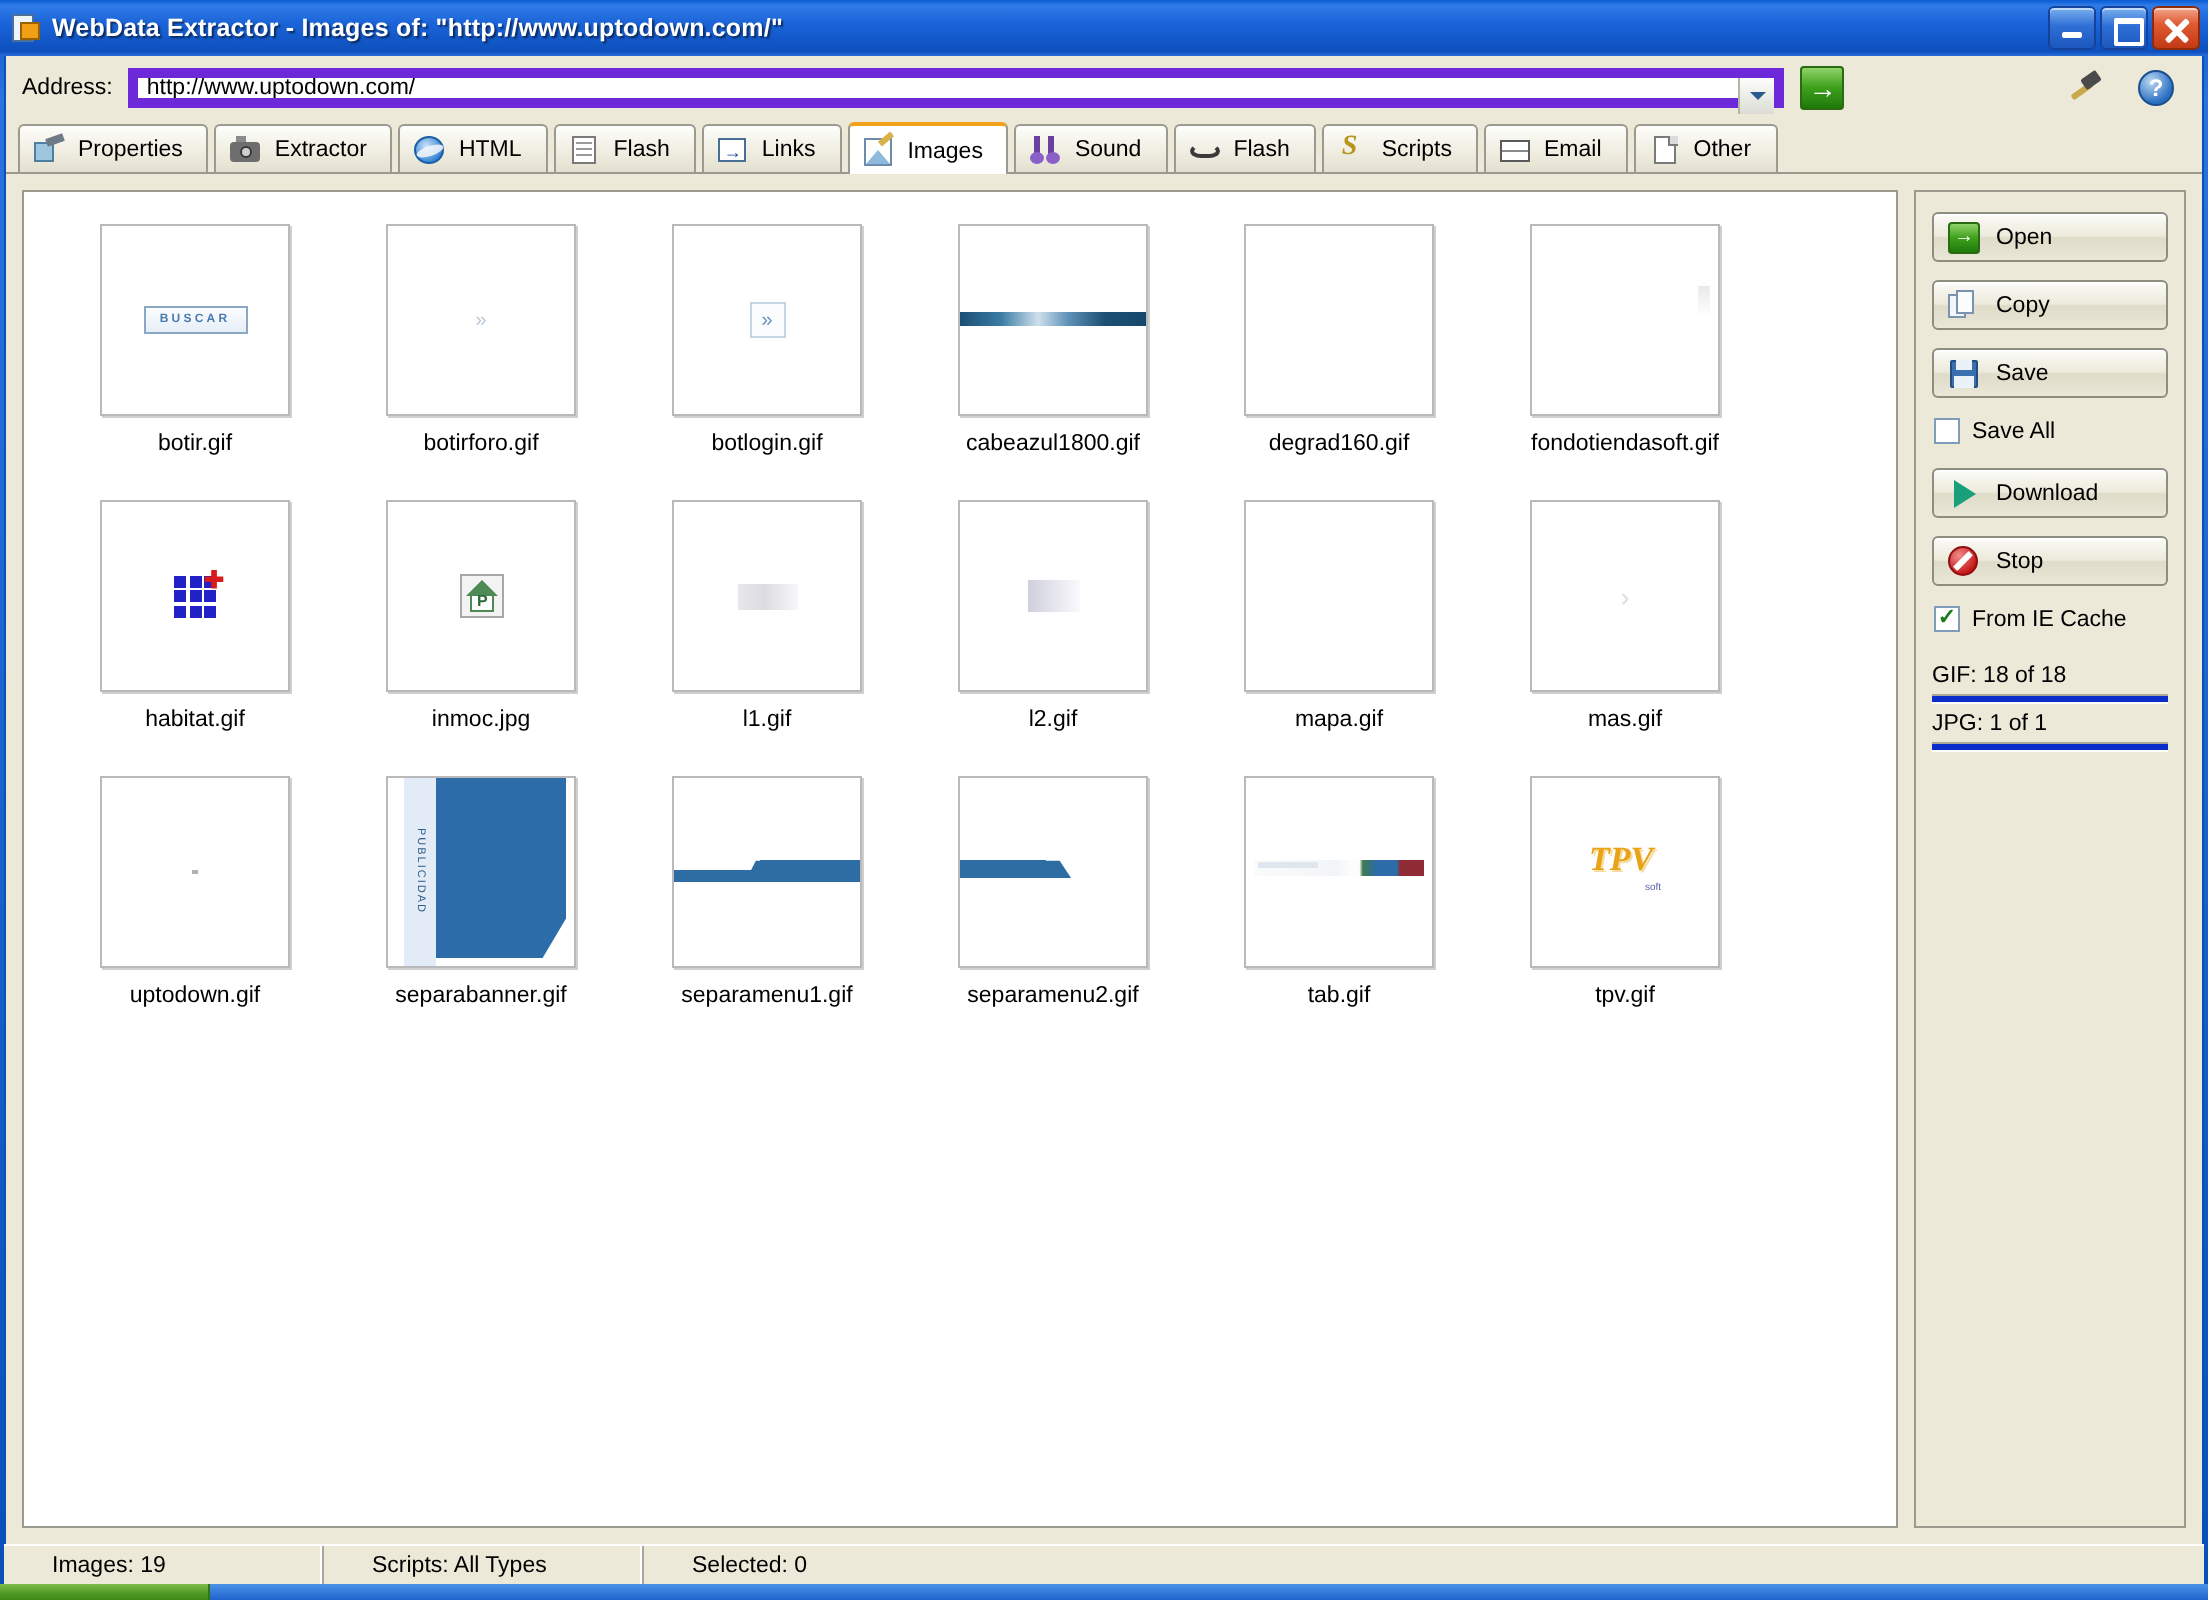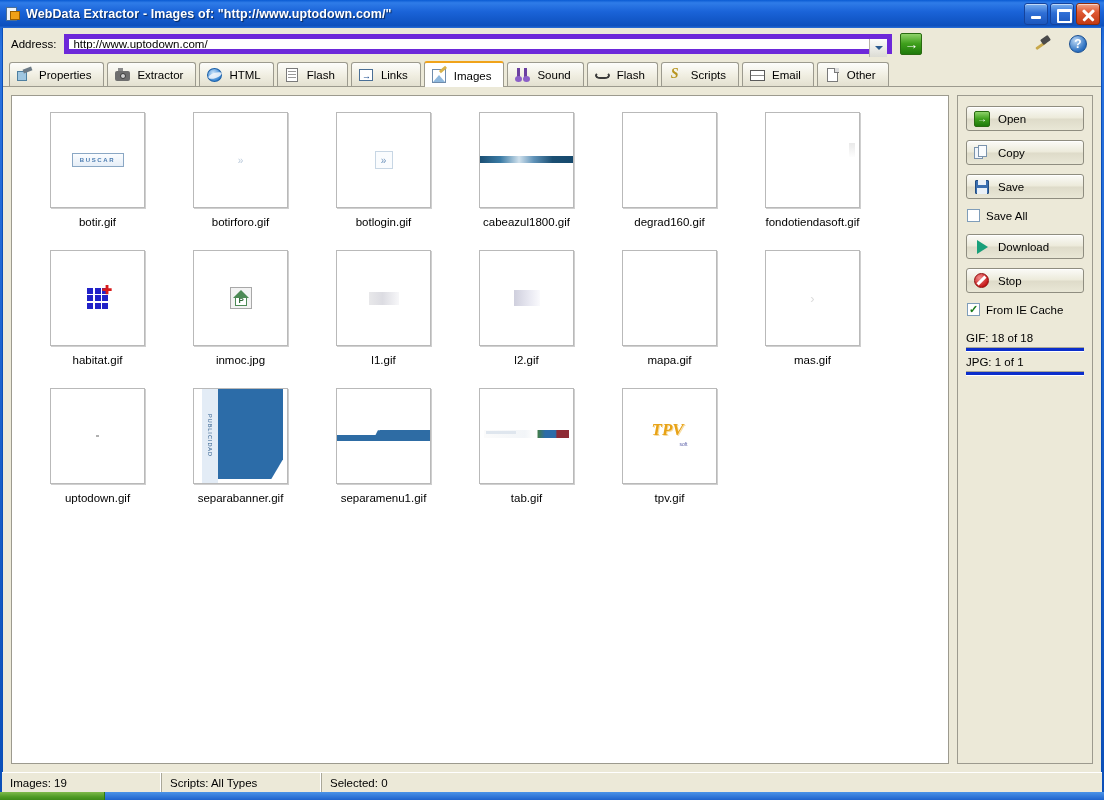--- a/index.html
+++ b/index.html
@@ -332,21 +332,21 @@
   }
   .prog .pfill { height:100%; background:#0b2ecb; }
 
   
   #statusbar {
     height:20px; flex:0 0 20px; display:flex; align-items:stretch;
     background:#ece9d8; margin:0 2px;
     border-top:1px solid #fff;
   }
   .sseg {
-    display:flex; align-items:center; padding-left:8px;
+    display:flex; align-items:center; padding-left:24px;
     font-size:11.5px; color:#000;
     border-right:1px solid #a9a798;
     box-shadow: inset -1px 0 0 #fff;
   }
   .sseg.s1 { flex:0 0 160px; }
   .sseg.s2 { flex:0 0 160px; }
   .sseg.s3 { flex:1 1 auto; border-right:none; box-shadow:none;}
 
   
   #taskbar {
@@ -607,20 +607,32 @@
                     <i class="di"></i>
                     <i class="hi"></i>
                   </div>
                 </div>
               </div>
               <div class="thumbname">separamenu1.gif</div>
             </div>
             <div class="thumb">
               <div class="thumbbox">
                 <div class="art">
+                  <div class="art-sep1 art-sep2">
+                    <i class="hi"></i>
+                    <i class="di"></i>
+                    <i class="lo"></i>
+                  </div>
+                </div>
+              </div>
+              <div class="thumbname">separamenu2.gif</div>
+            </div>
+            <div class="thumb">
+              <div class="thumbbox">
+                <div class="art">
                   <div class="art-tab">
                     <i class="tl"></i>
                   </div>
                 </div>
               </div>
               <div class="thumbname">tab.gif</div>
             </div>
             <div class="thumb">
               <div class="thumbbox">
                 <div class="art-tpv"><span class="t">TPV</span><span class="sub">soft</span></div>

